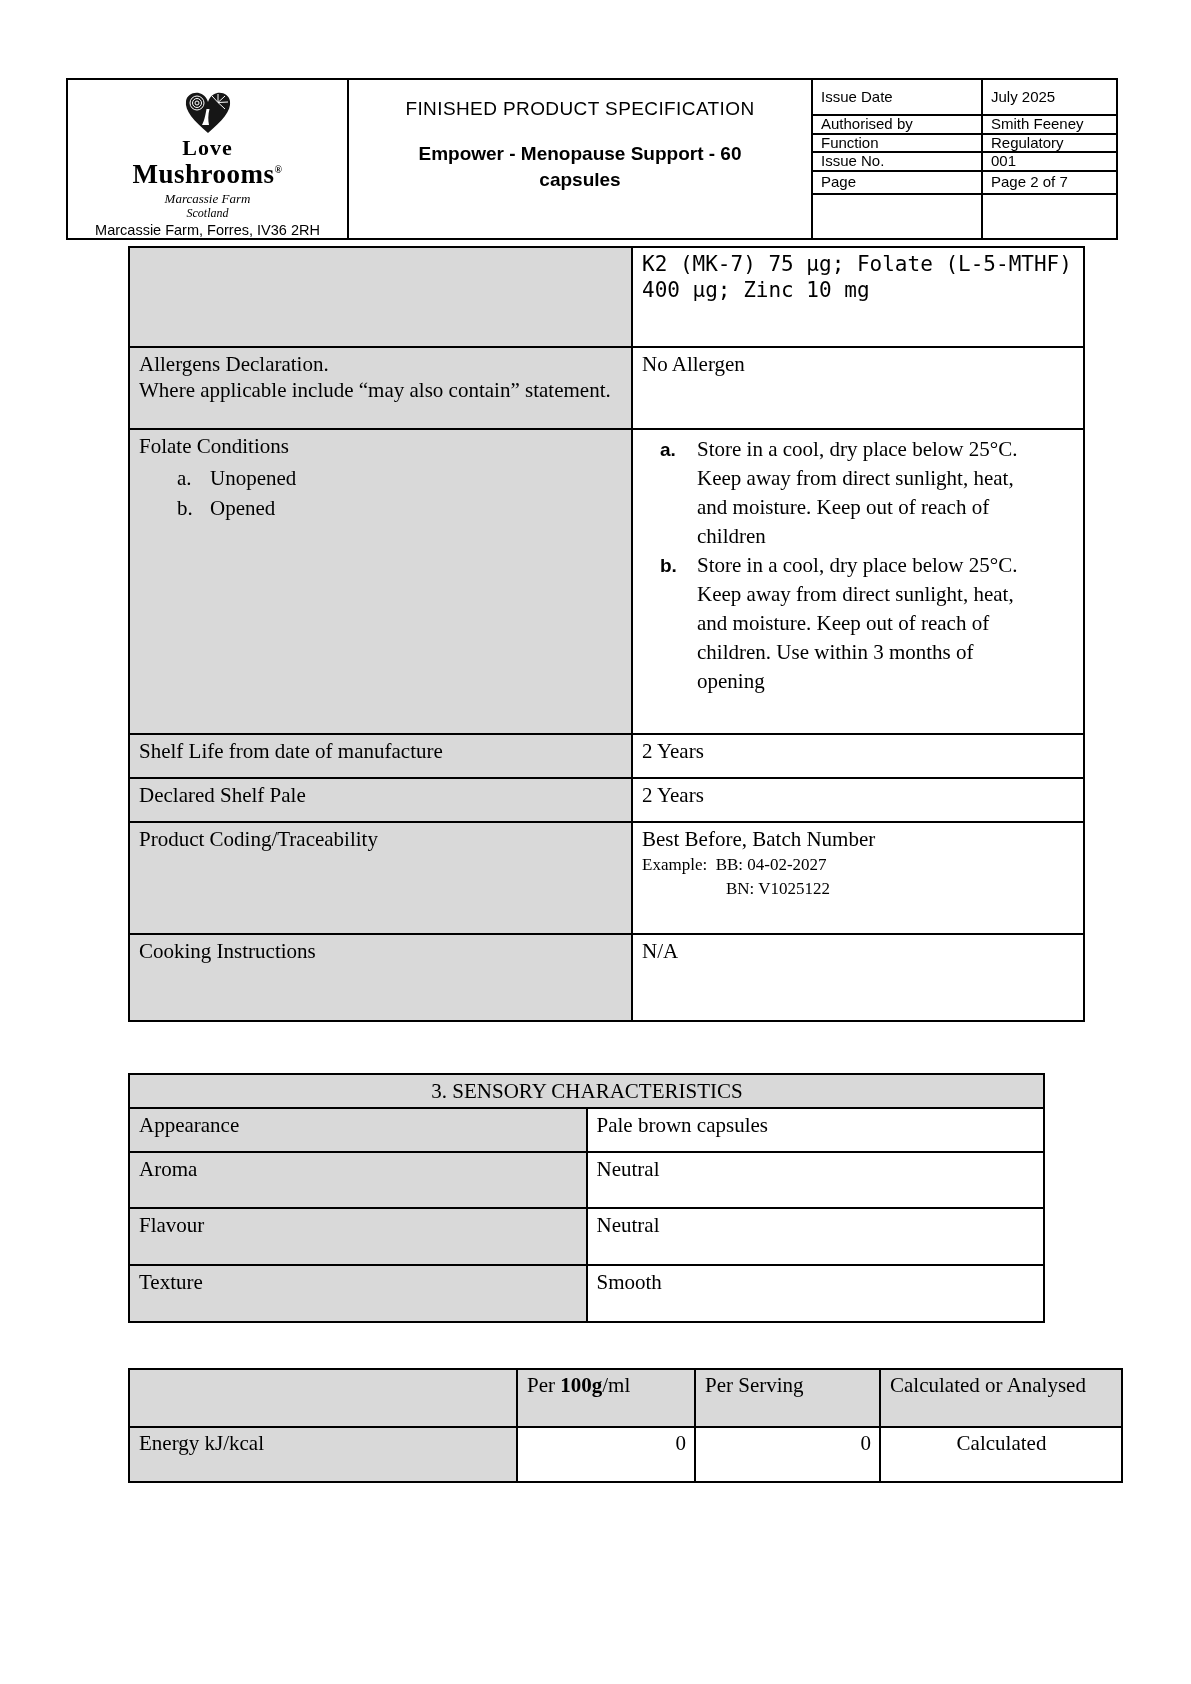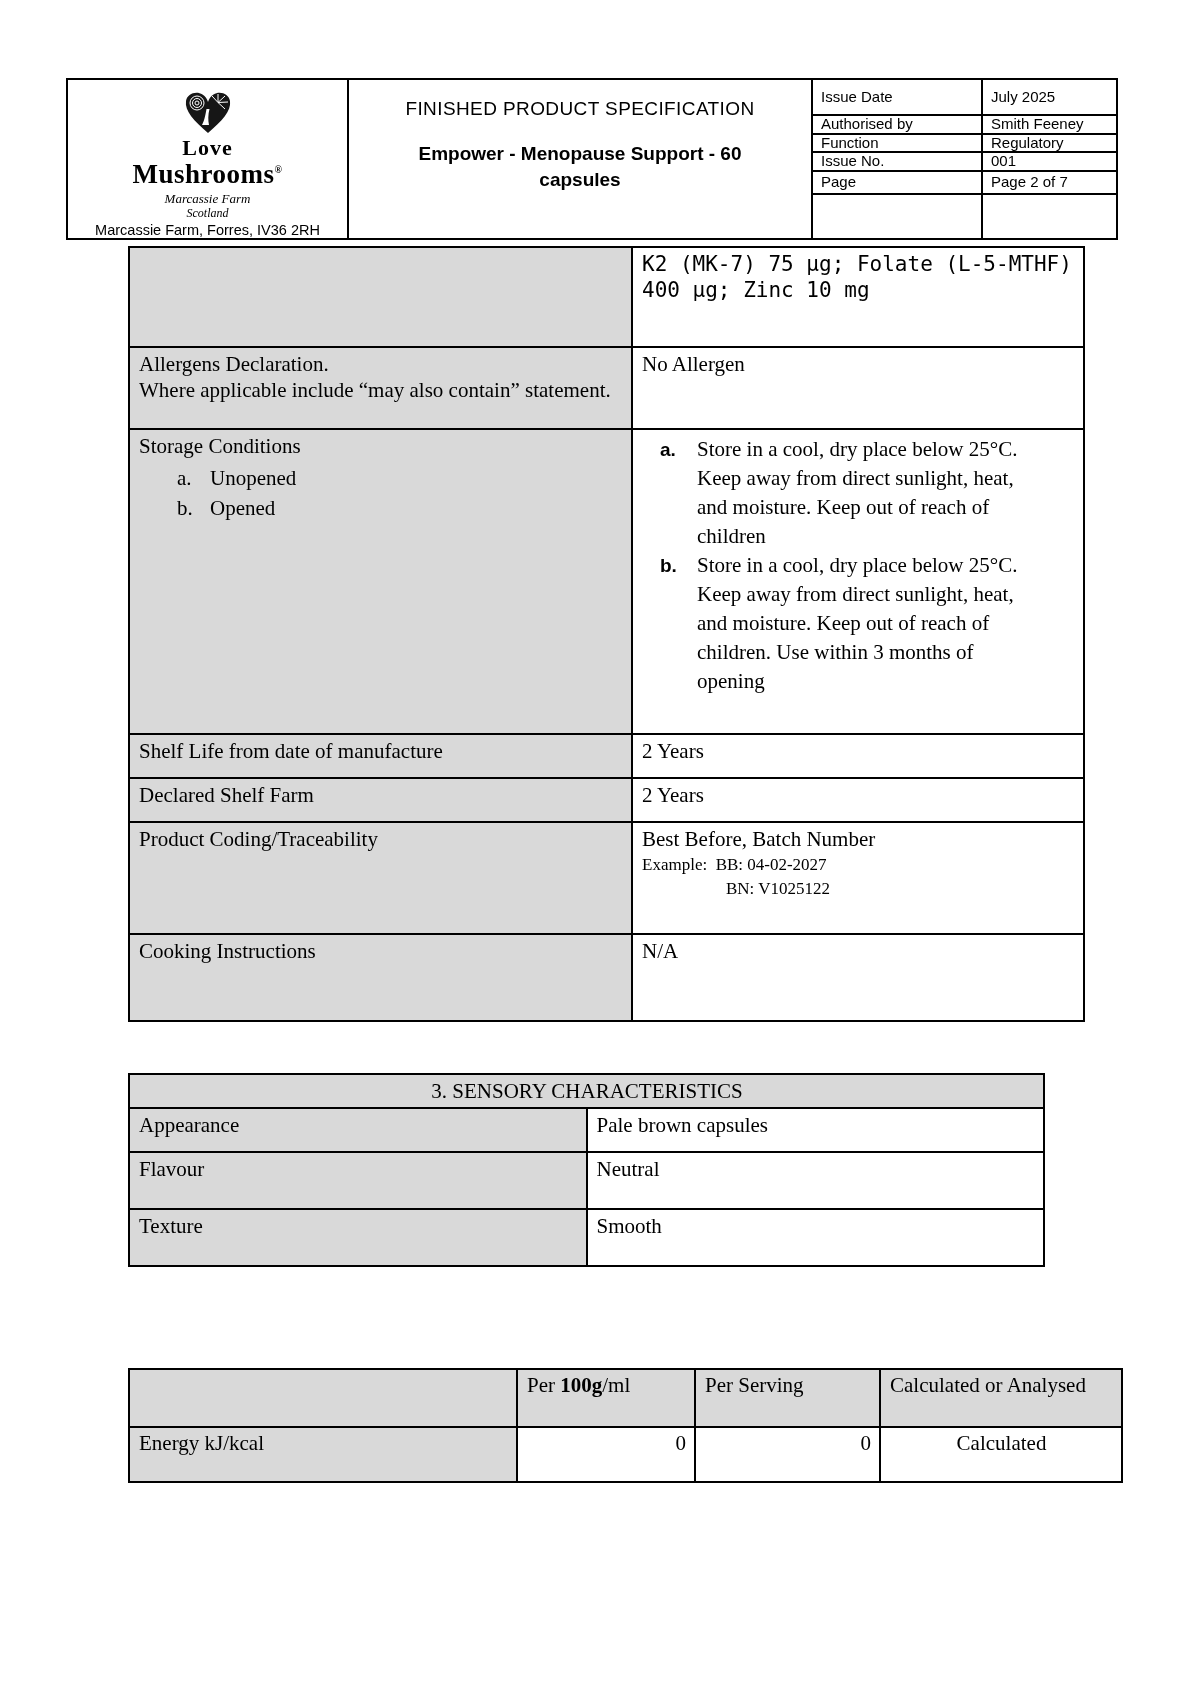--- a/index.html
+++ b/index.html
@@ -136,21 +136,21 @@
     </tr>
     <tr style="height:82px;">
       <td class="shade">
         <div>Allergens Declaration.</div>
         <div>Where applicable include “may also contain” statement.</div>
       </td>
       <td>No Allergen</td>
     </tr>
     <tr style="height:305px;">
       <td class="shade">
-        <div>Storage Conditions</div>
+        <div>Folate Conditions</div>
         <div class="lbl-list">
           <div class="lbl-li">
             <span class="mk">a.</span>
             <span>Unopened</span>
           </div>
           <div class="lbl-li">
             <span class="mk">b.</span>
             <span>Opened</span>
           </div>
         </div>
@@ -166,21 +166,21 @@
             <span class="tx">Store in a cool, dry place below 25°C. Keep away from direct sunlight, heat, and moisture. Keep out of reach of children. Use within 3 months of opening</span>
           </div>
         </div>
       </td>
     </tr>
     <tr style="height:44px;">
       <td class="shade">Shelf Life from date of manufacture</td>
       <td>2 Years</td>
     </tr>
     <tr style="height:44px;">
-      <td class="shade">Declared Shelf Farm</td>
+      <td class="shade">Declared Shelf Pale</td>
       <td>2 Years</td>
     </tr>
     <tr style="height:112px;">
       <td class="shade">Product Coding/Traceability</td>
       <td>
         <div>Best Before, Batch Number</div>
         <div class="example">Example:  BB: 04-02-2027</div>
         <div class="example example-indent">BN: V1025122</div>
       </td>
     </tr>
@@ -193,20 +193,24 @@
 
   <table class="ctable t3">
     <tbody>
     <tr style="height:29px;">
       <td class="shade section-title" colspan="2">3. SENSORY CHARACTERISTICS</td>
     </tr>
     <tr style="height:44px;">
       <td class="shade" style="width:484px;">Appearance</td>
       <td style="width:433px;">Pale brown capsules</td>
     </tr>
+    <tr style="height:56px;">
+      <td class="shade">Aroma</td>
+      <td>Neutral</td>
+    </tr>
     <tr style="height:57px;">
       <td class="shade">Flavour</td>
       <td>Neutral</td>
     </tr>
     <tr style="height:57px;">
       <td class="shade">Texture</td>
       <td>Smooth</td>
     </tr>
     </tbody>
   </table>

